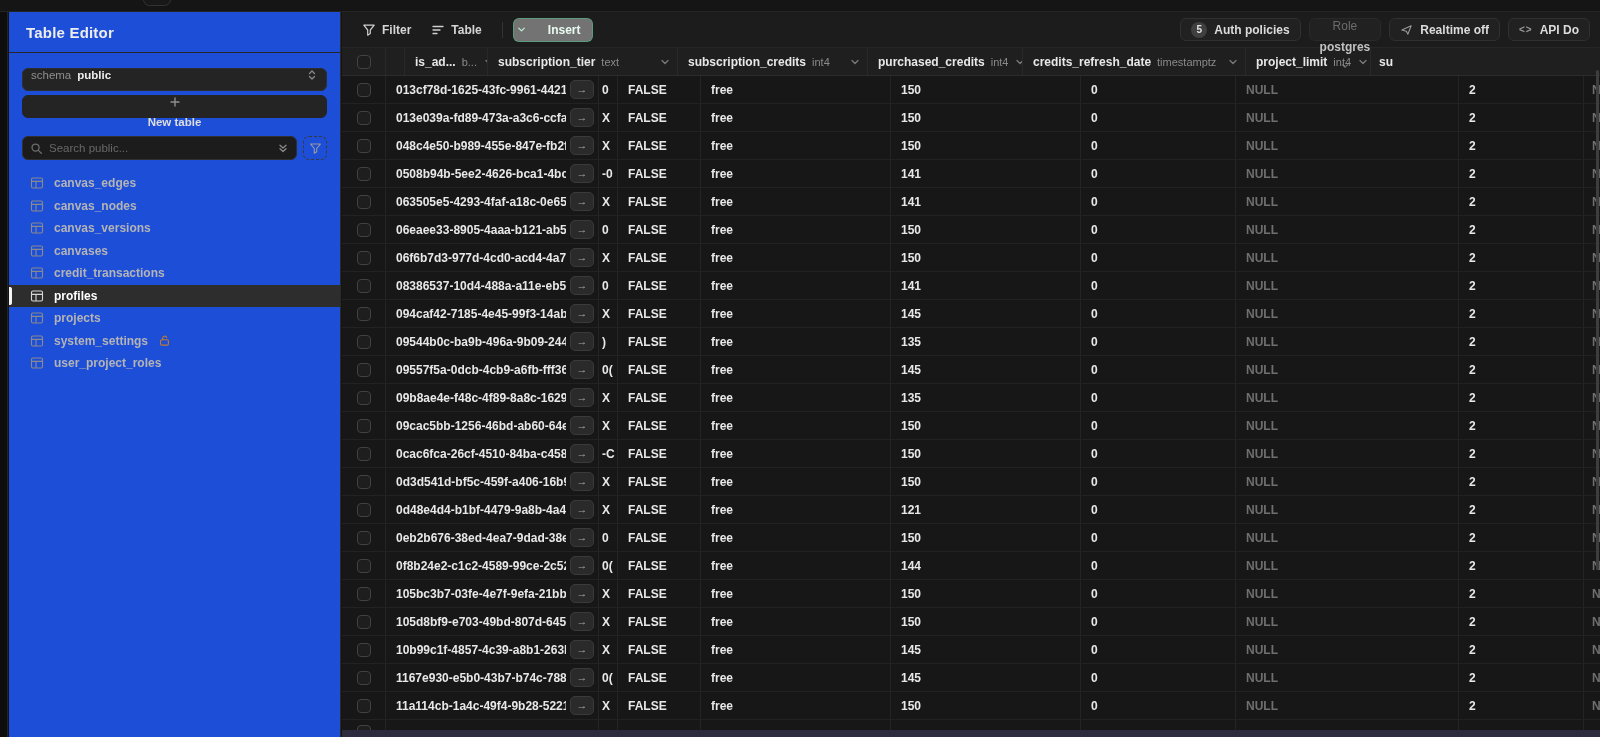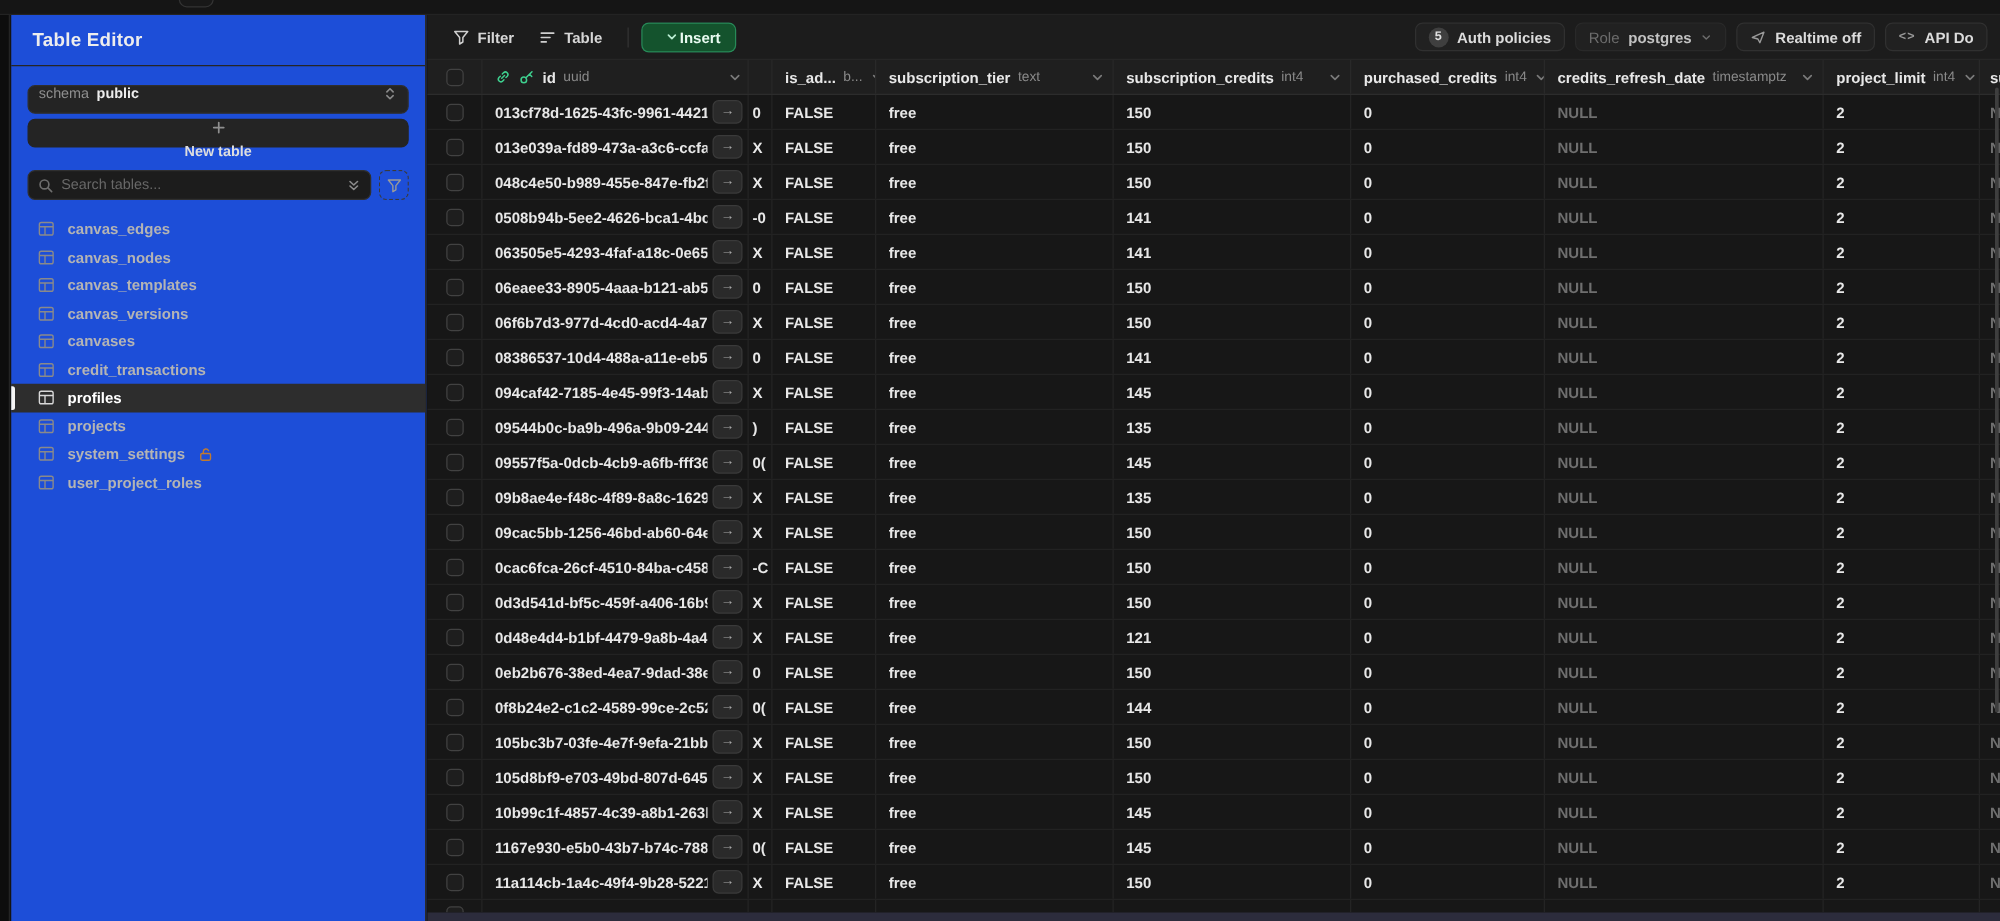--- a/index.html
+++ b/index.html
@@ -33,28 +33,28 @@
   .table-item.active { background:#2d2d2d; }
   .table-item.active::before { content:""; position:absolute; left:0; top:2px; bottom:2px; width:3px; background:#f5f5f5; border-radius:0 2px 2px 0; }
   .table-item.active .tname { color:#ffffff; }
 
   
   .main { position:absolute; top:12px; left:342px; right:0; bottom:0; background:#171717; }
   .grid-toolbar { height:36px; background:#1c1c1c; border-bottom:1px solid #262626; display:flex; align-items:center; padding:0 10px; }
   .tb-btn { display:flex; align-items:center; gap:6px; padding:0 10px; height:24px; border-radius:5px; cursor:pointer; }
   .tb-btn span { font-size:12px; font-weight:600; color:#d6d6d6; }
   .tb-divider { width:1px; height:16px; background:#333; margin:0 10px; }
-  .insert-btn { display:flex; align-items:center; gap:1px; height:24px; padding:0 12px 0 18px; background:#14532d; border:1px solid rgba(62,207,142,.45); border-radius:6px; cursor:pointer; }
+  .insert-btn { display:flex; align-items:center; gap:21px; height:24px; padding:0 12px 0 2px; background:#737373; border:1px solid rgba(62,207,142,.45); border-radius:6px; cursor:pointer; }
   .insert-btn span { font-size:12px; font-weight:700; color:#e9fbf1; }
   .tb-right { margin-left:auto; display:flex; align-items:center; gap:8px; }
   .pill-btn { display:flex; align-items:center; gap:7px; height:23px; padding:0 10px; background:#212121; border:1px solid #303030; border-radius:6px; cursor:pointer; white-space:nowrap; }
   .pill-btn span.lbl { font-size:12px; font-weight:700; color:#dcdcdc; }
   .badge-count { width:16px; height:16px; border-radius:50%; background:#3f3f3f; color:#e2e2e2; font-size:10px; font-weight:700; display:flex; align-items:center; justify-content:center; }
   .role-btn .muted { color:#6c6c6c; font-size:12px; font-weight:500; }
-  .role-btn { border-color:#292929; }
+  .role-btn { border-color:#292929;flex-direction:column; }
   .role-btn span.lbl { color:#c2c2c2; }
   .code-glyph { font-size:10px; color:#9a9a9a; letter-spacing:1px; font-weight:700; }
 
   
   .grid-header { height:28px; background:#1f1f1f; border-bottom:1px solid #2c2c2c; display:flex; }
   .hcell { display:flex; align-items:center; border-right:1px solid #292929; padding:0 6px 0 10px; gap:6px; overflow:hidden; white-space:nowrap; }
   .hname { font-size:12px; font-weight:700; color:#e8e8e8; }
   .htype { font-size:11px; color:#8a8a8a; }
   .hcell .chev { margin-left:auto; flex:none; }
   .grid-body .grid-row { height:28px; display:flex; border-bottom:1px solid #222222; background:#171717; }
@@ -110,21 +110,21 @@
         <span class="new-table-label">New table</span>
       </div>
     </div>
 
     <div class="search-row">
       <div class="search-box">
         <svg width="13" height="13" viewBox="0 0 14 14" fill="none" stroke="#6e6e6e" stroke-width="1.4" stroke-linecap="round">
             <circle cx="6" cy="6" r="3.8"></circle>
             <path d="M9 9l3.2 3.2"></path>
           </svg>
-        <span class="search-placeholder">Search tables...</span>
+        <span class="search-placeholder">Search public...</span>
         <svg width="12" height="12" viewBox="0 0 12 12" fill="none" stroke="#8a8a8a" stroke-width="1.3" stroke-linecap="round" stroke-linejoin="round">
             <path d="M3 3.2 6 6l3-2.8M3 6.8 6 9.6l3-2.8"></path>
           </svg>
       </div>
       <div class="filter-tables-btn">
         <svg width="13" height="13" viewBox="0 0 14 14" fill="none" stroke="#9a9a9a" stroke-width="1.2" stroke-linejoin="round">
             <path d="M1.8 2.2h10.4L8.3 7v3.6l-2.6 1.6V7z"></path>
           </svg>
       </div>
     </div>
@@ -137,28 +137,20 @@
           </svg>
     <span class="tname">canvas_edges</span>
 
   </div>
         <div class="table-item">
     <svg width="14" height="14" viewBox="0 0 14 14" fill="none" stroke="#8a8a8a" stroke-width="1.1">
             <rect x="1.5" y="2" width="11" height="10" rx="1.5"></rect>
             <path d="M1.5 5.4h11M6 5.4V12"></path>
           </svg>
     <span class="tname">canvas_nodes</span>
-
-  </div>
-        <div class="table-item">
-    <svg width="14" height="14" viewBox="0 0 14 14" fill="none" stroke="#8a8a8a" stroke-width="1.1">
-            <rect x="1.5" y="2" width="11" height="10" rx="1.5"></rect>
-            <path d="M1.5 5.4h11M6 5.4V12"></path>
-          </svg>
-    <span class="tname">canvas_templates</span>
 
   </div>
         <div class="table-item">
     <svg width="14" height="14" viewBox="0 0 14 14" fill="none" stroke="#8a8a8a" stroke-width="1.1">
             <rect x="1.5" y="2" width="11" height="10" rx="1.5"></rect>
             <path d="M1.5 5.4h11M6 5.4V12"></path>
           </svg>
     <span class="tname">canvas_versions</span>
 
   </div>
@@ -261,34 +253,20 @@
           <span class="code-glyph">&lt;&gt;</span>
           <span class="lbl">API Do</span>
         </div>
       </div>
     </div>
 
     <div class="grid-header">
       <div class="hcell col-cb">
         <span class="checkbox"></span>
       </div>
-      <div class="hcell col-id">
-        <svg width="13" height="13" viewBox="0 0 14 14" fill="none" stroke="#3ecf8e" stroke-width="1.3" stroke-linecap="round">
-            <path d="M5.8 8.2l2.4-2.4M4.6 6.4 3.4 7.6a2.2 2.2 0 0 0 3.1 3.1l1.2-1.2M9.4 7.6l1.2-1.2a2.2 2.2 0 0 0-3.1-3.1L6.3 4.5"></path>
-          </svg>
-        <svg width="13" height="13" viewBox="0 0 14 14" fill="none" stroke="#3ecf8e" stroke-width="1.3" stroke-linecap="round">
-            <circle cx="4.4" cy="9.6" r="2.4"></circle>
-            <path d="M6.2 7.8 11.4 2.6M9.3 4.7l1.9 1.9"></path>
-          </svg>
-        <span class="hname">id</span>
-        <span class="htype">uuid</span>
-        <svg class="chev" width="12" height="12" viewBox="0 0 12 12" fill="none" stroke="#7a7a7a" stroke-width="1.3" stroke-linecap="round" stroke-linejoin="round">
-            <path d="M3 4.5 6 7.5 9 4.5"></path>
-          </svg>
-      </div>
       <div class="hcell col-edge"></div>
       <div class="hcell col-isadmin">
         <span class="hname">is_ad...</span>
         <span class="htype">b...</span>
         <svg class="chev" width="12" height="12" viewBox="0 0 12 12" fill="none" stroke="#7a7a7a" stroke-width="1.3" stroke-linecap="round" stroke-linejoin="round">
             <path d="M3 4.5 6 7.5 9 4.5"></path>
           </svg>
       </div>
       <div class="hcell col-tier">
         <span class="hname">subscription_tier</span>

